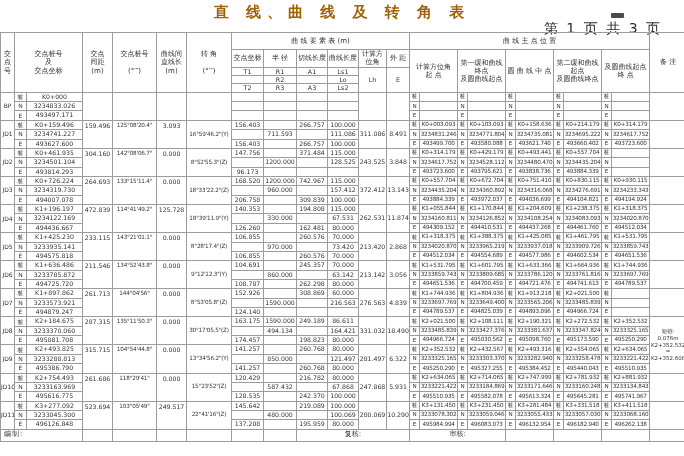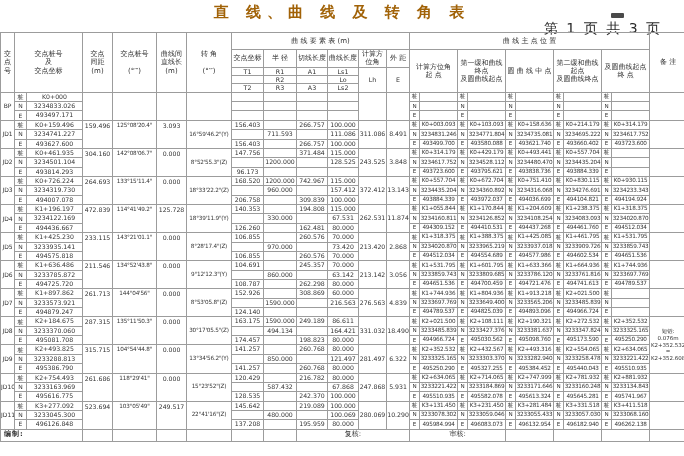--- a/index.html
+++ b/index.html
@@ -22,21 +22,21 @@
   .jd{font-size:6px;color:#333;}
   .lbl{font-size:6px;}
   .plbl{font-size:5.6px;}
   .st{font-size:6.2px;}
   .num{font-size:6.2px;}
   .az{font-size:5.7px;letter-spacing:-0.2px;}
   .pv{font-size:5.7px;letter-spacing:-0.2px;}
   .top{vertical-align:top;padding-top:1px;}
   .rmk{font-size:5.5px;white-space:pre-line;line-height:1.2;vertical-align:middle;}
   tfoot td{height:12px;font-size:7px;}
-  .fl{text-align:left;padding-left:3px;letter-spacing:1px;font-weight:bold;}
+  .fl{text-align:left;padding-left:3px;letter-spacing:1px;}
 </style>
 </head>
 <body>
 
 <div class="title">直 线、曲 线 及 转 角 表</div>
 <div class="pageinfo">第 1 页  共 3 页</div>
 <div class="artifact"></div>
 
 <table>
   <colgroup>

